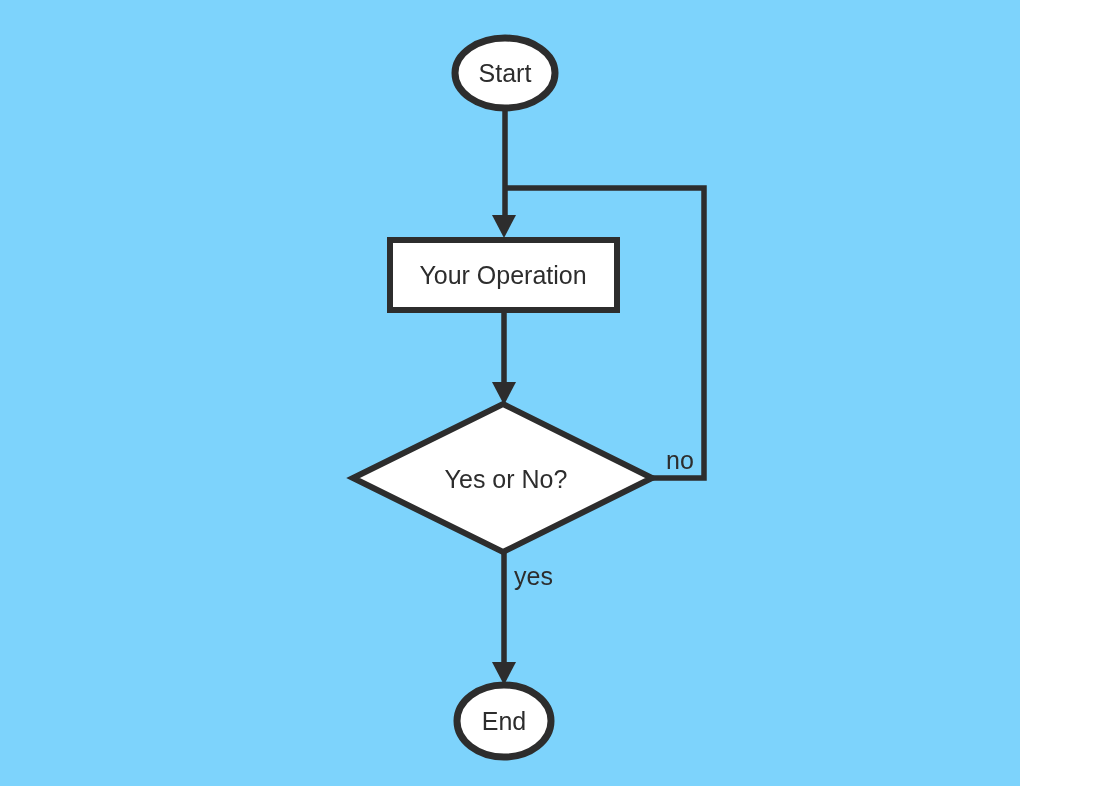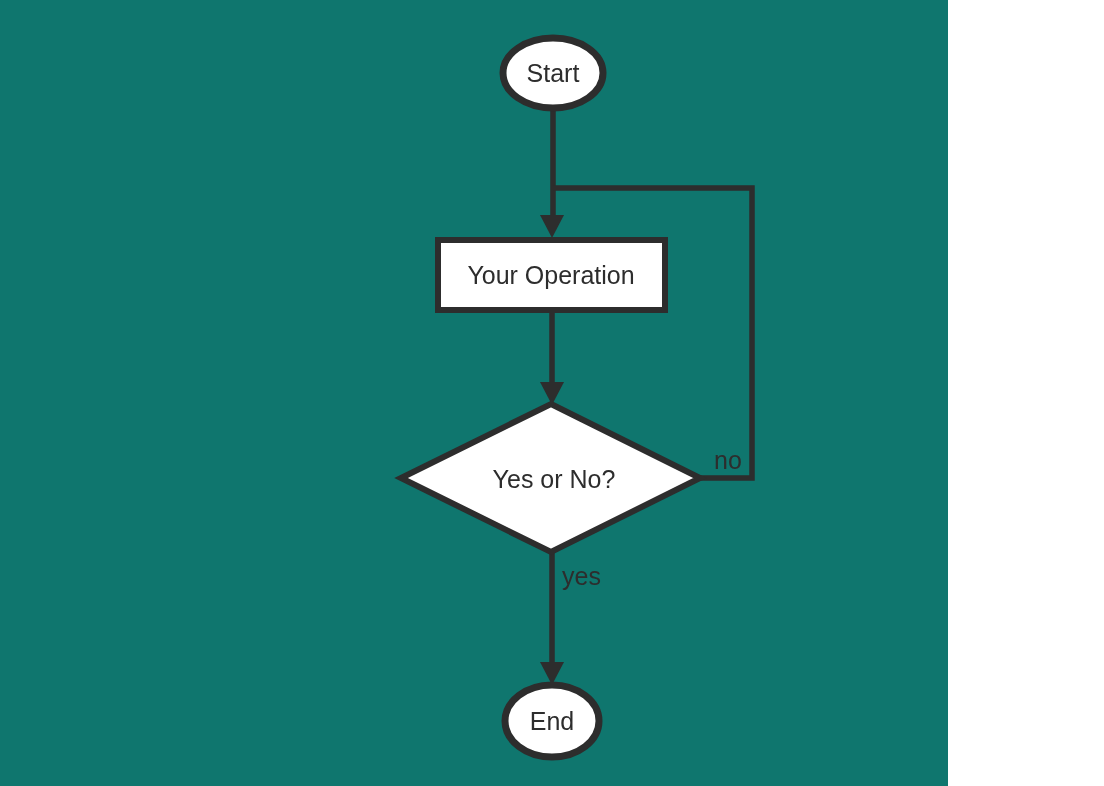--- a/index.html
+++ b/index.html
@@ -2,25 +2,24 @@
 <html><head>
 <meta charset="utf-8">
 <style>
   html, body {
     margin: 0;
     padding: 0;
     background: #ffffff;
   }
   .canvas {
     position: relative;
-    width: 900px;
+    width: 1020px;
     height: 786px;
-    background: #0f766e;
+    background: #7dd3fc;
     overflow: hidden;
-    padding-left: 48px;
   }
   svg {
     display: block;
   }
   .flow-text {
     font-family: "Liberation Sans", "DejaVu Sans", sans-serif;
     font-size: 25px;
     fill: #2d2d2d;
   }
 </style>

